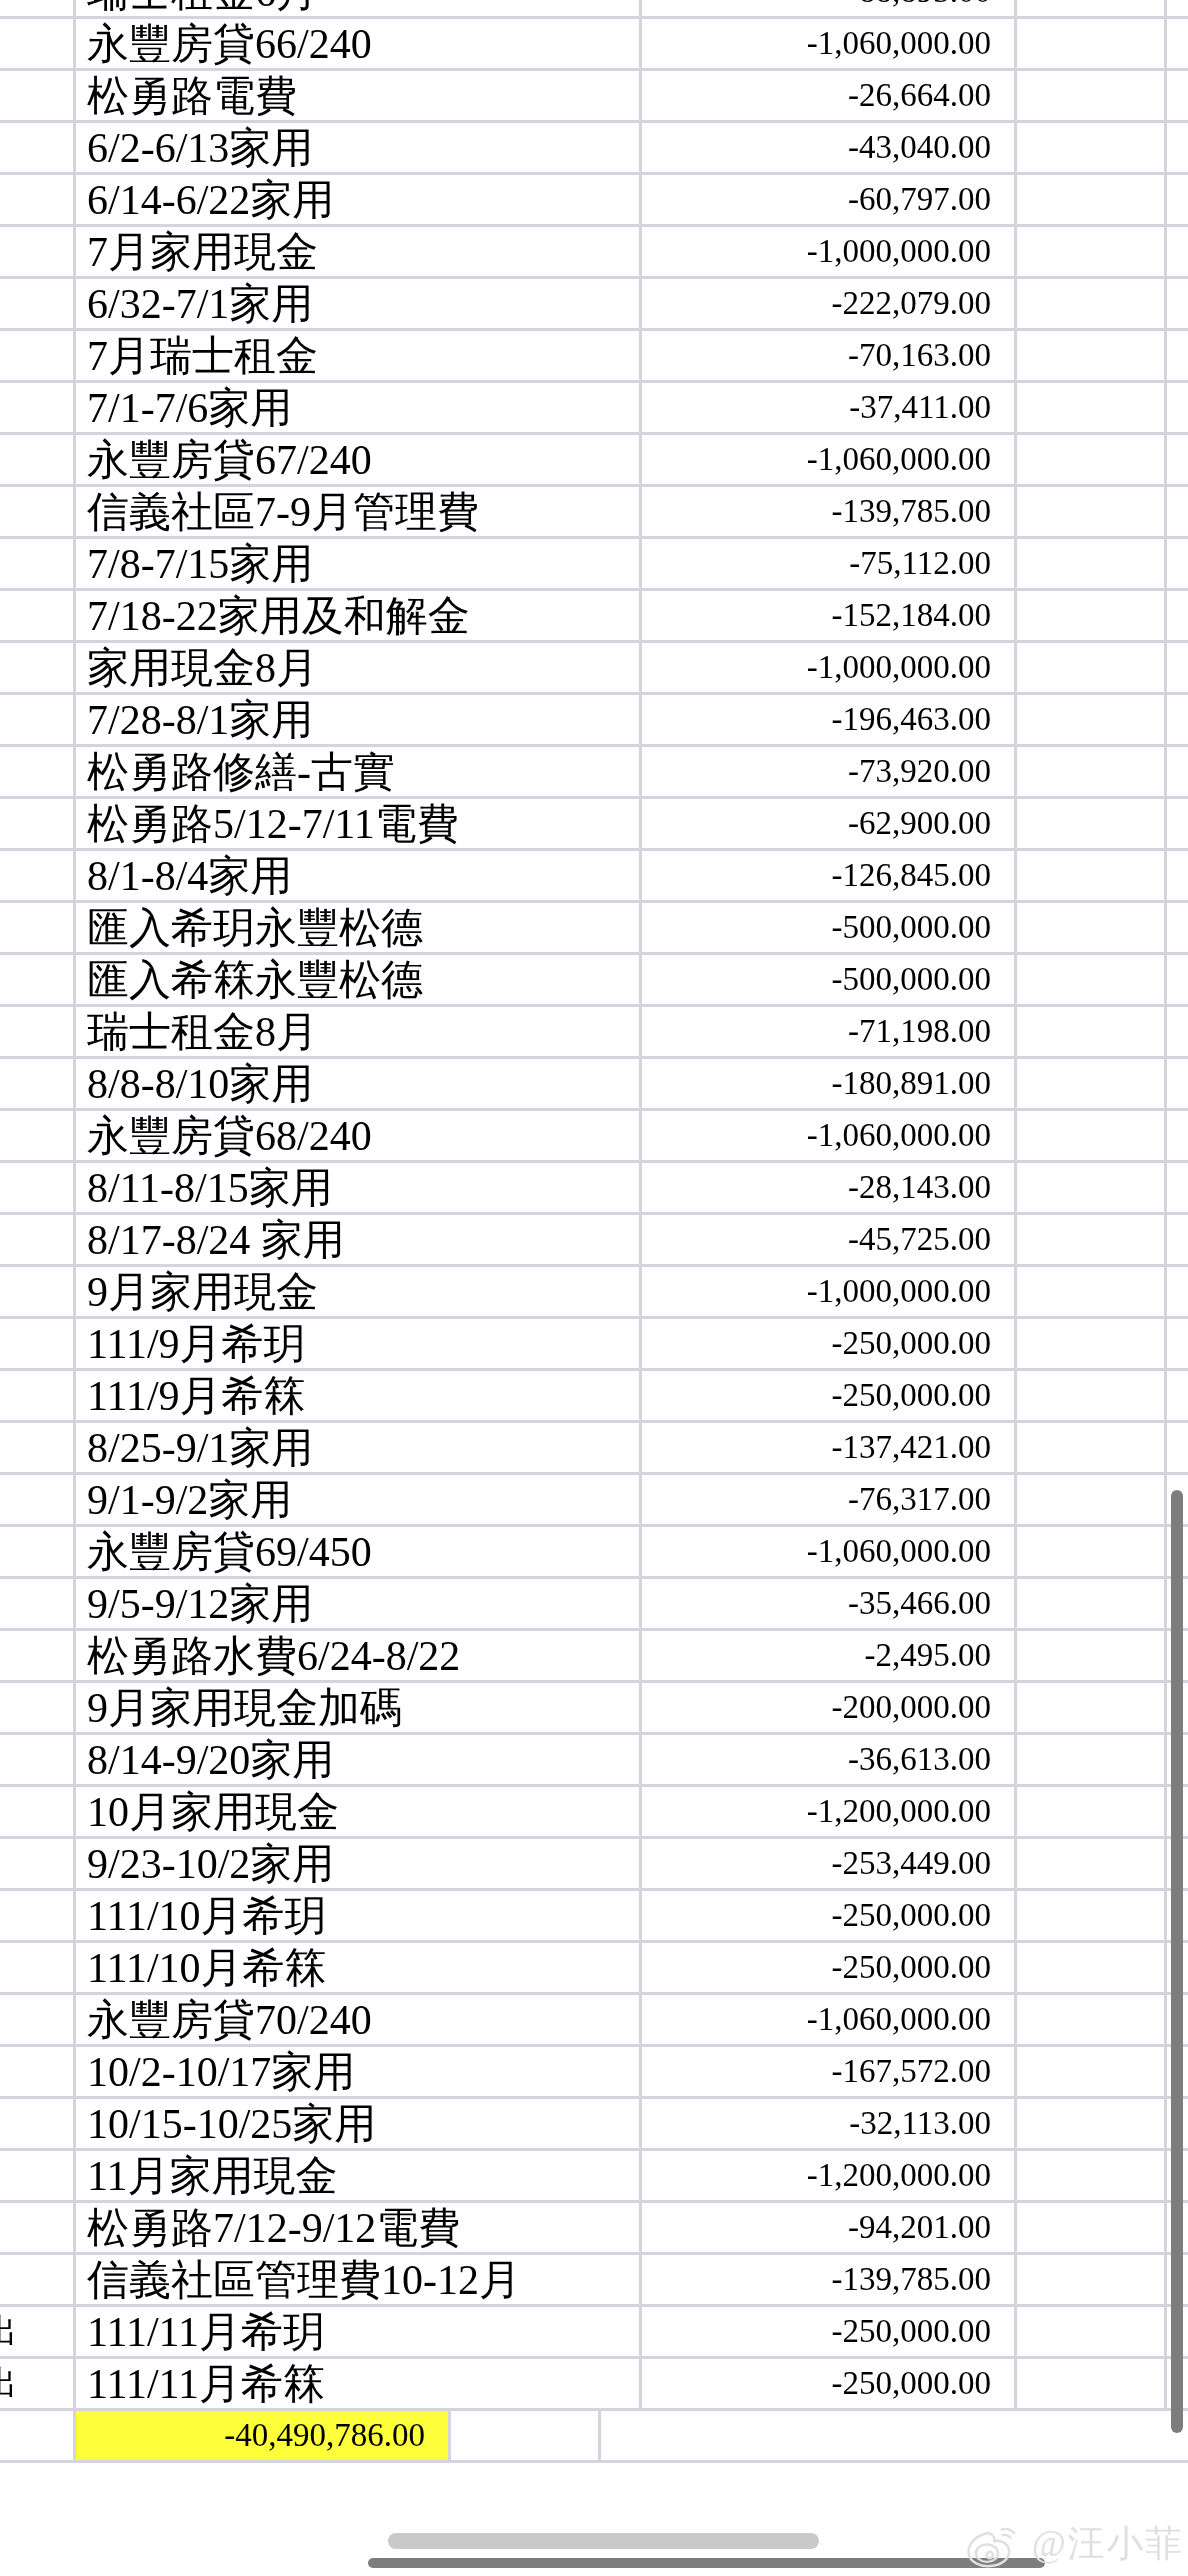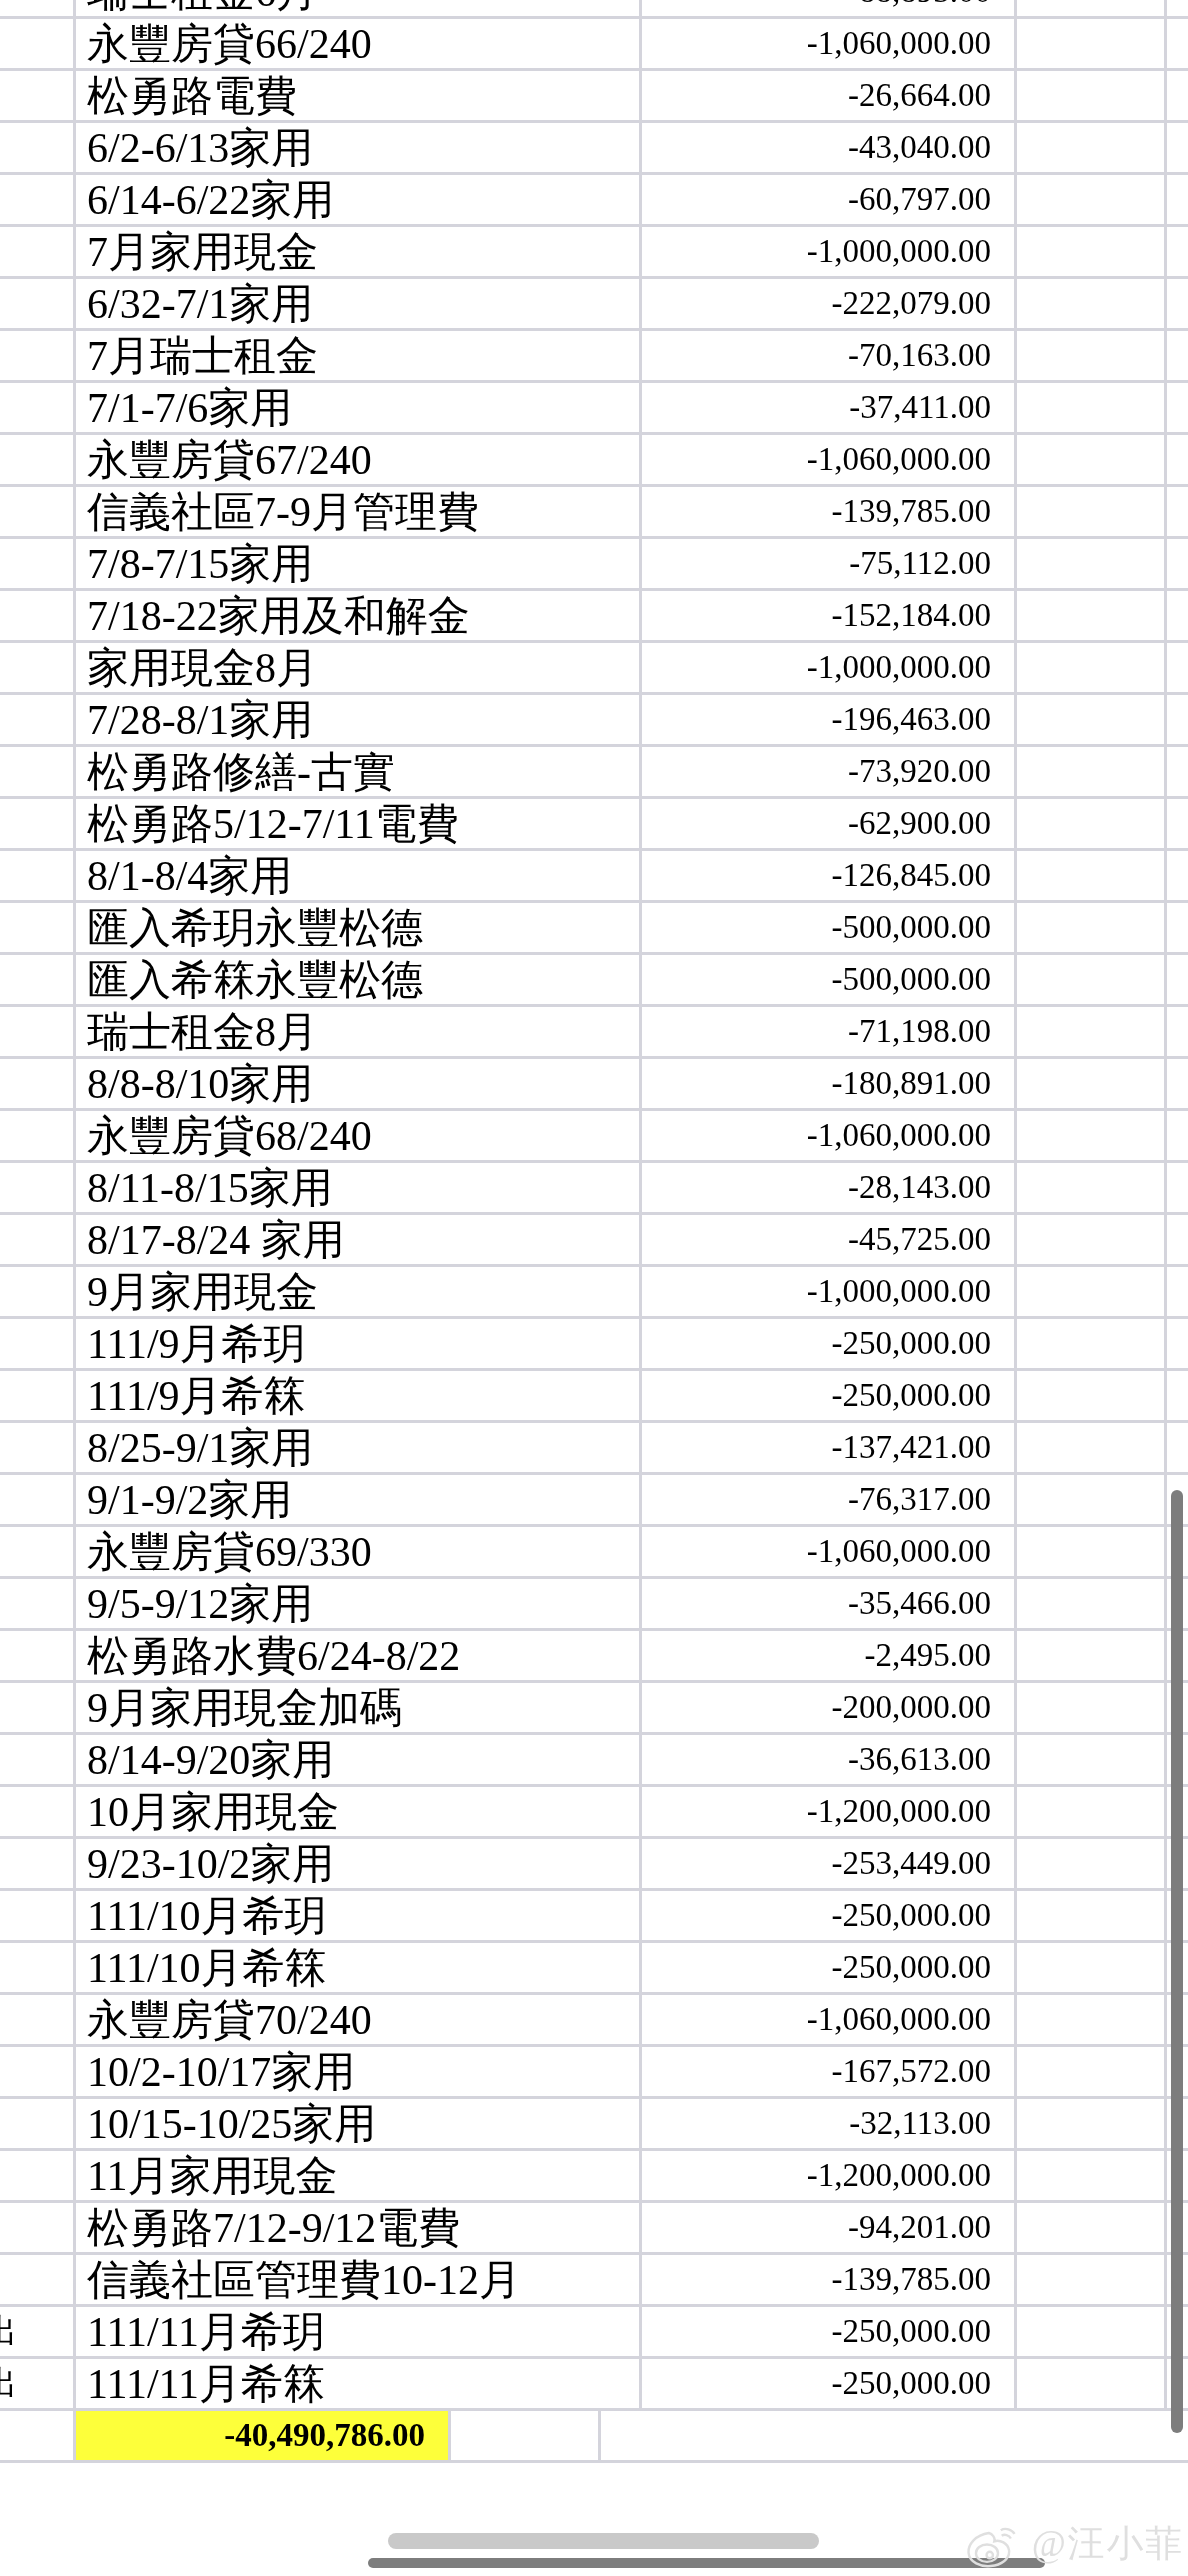--- a/index.html
+++ b/index.html
@@ -17,21 +17,21 @@
   }
   .sheet{position:absolute;top:-33px;left:0;width:1188px;}
   .row{display:flex;height:52px;box-sizing:border-box;border-bottom:3.7px solid var(--grid);background:#ffffff;}
   .cell{box-sizing:border-box;border-right:3.7px solid var(--grid);display:flex;align-items:center;overflow:hidden;white-space:nowrap;}
   .cat{width:76px;font-size:33px;}
   .cat span{display:inline-block;margin-left:-15.7px;}
   .desc{width:566px;padding-left:11px;font-size:42px;}
   .amt{width:375px;justify-content:flex-end;padding-right:23px;font-size:33px;}
   .note{width:150px;}
   .edge{flex:1;border-right:none;}
-  .total .amt{background:var(--hl);font-weight:bold;}
+  .total .amt{background:var(--hl);font-weight:normal;}
   .vscrollbar{
     position:absolute;right:4.6px;top:1490px;width:12px;height:943px;
     background:var(--sb);border-radius:6.4px;
   }
   .home-indicator{
     position:absolute;left:388px;top:2533px;width:431px;height:15.7px;
     background:var(--home);border-radius:8.3px;
   }
   .hscrollbar{
     position:absolute;left:368px;top:2558px;width:677px;height:10px;
@@ -254,21 +254,21 @@
       </div>
       <div class="row">
         <div class="cell cat"></div>
         <div class="cell desc">9/1-9/2家用</div>
         <div class="cell amt">-76,317.00</div>
         <div class="cell note"></div>
         <div class="cell edge"></div>
       </div>
       <div class="row">
         <div class="cell cat"></div>
-        <div class="cell desc">永豐房貸69/330</div>
+        <div class="cell desc">永豐房貸69/450</div>
         <div class="cell amt">-1,060,000.00</div>
         <div class="cell note"></div>
         <div class="cell edge"></div>
       </div>
       <div class="row">
         <div class="cell cat"></div>
         <div class="cell desc">9/5-9/12家用</div>
         <div class="cell amt">-35,466.00</div>
         <div class="cell note"></div>
         <div class="cell edge"></div>

